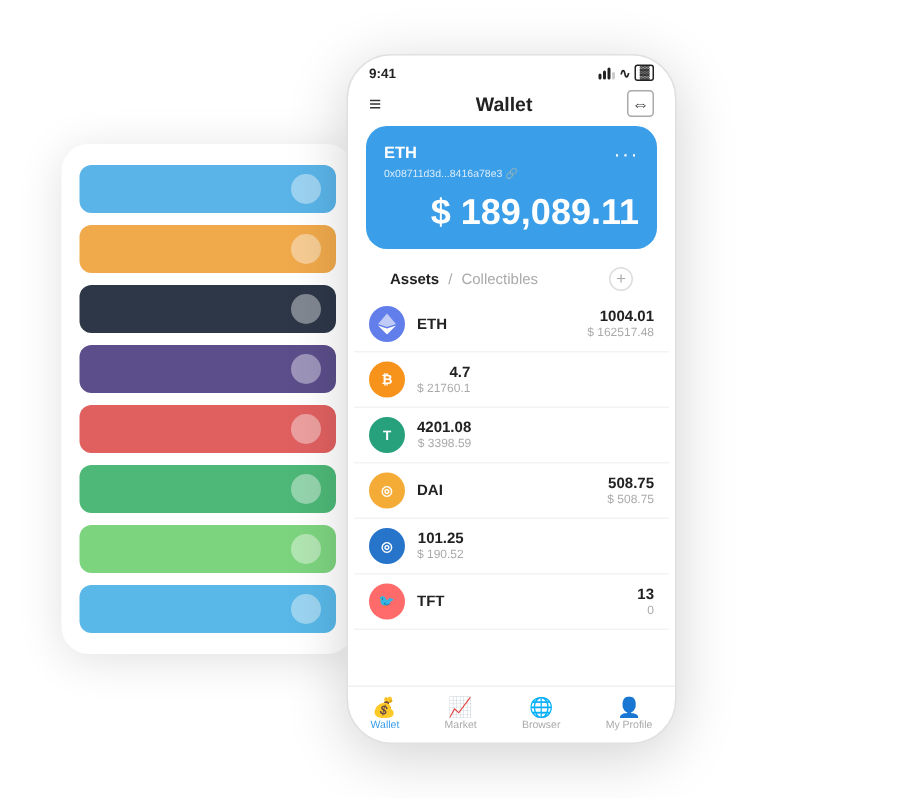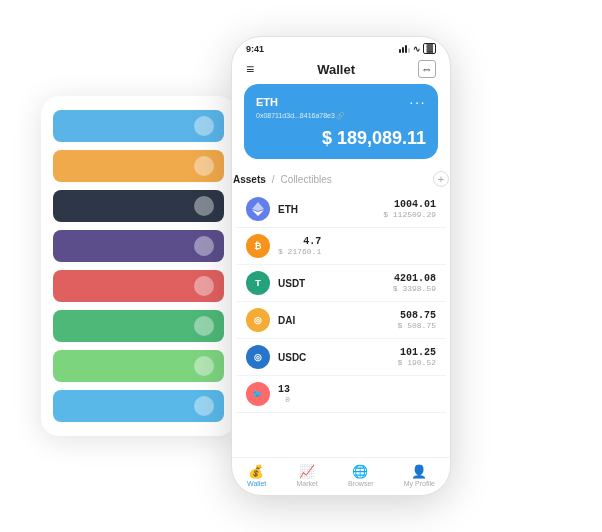--- a/index.html
+++ b/index.html
@@ -121,28 +121,28 @@
     }
     .eth-card-header {
       display: flex;
       justify-content: space-between;
       align-items: center;
       margin-bottom: 2px;
     }
     .eth-card-title { font-size: 11px; font-weight: 700; }
     .eth-card-dots { font-size: 14px; letter-spacing: 1px; }
     .eth-card-addr { font-size: 7px; color: rgba(255,255,255,0.8); margin-bottom: 8px; }
-    .eth-card-balance { font-size: 18px; font-weight: 700; text-align: right; }
+    .eth-card-balance { font-size: 24px; font-weight: 700; text-align: right; }
 
     
     .assets-header {
       display: flex;
       justify-content: space-between;
       align-items: center;
-      padding: 4px 1px;
+      padding: 4px 28px;
     }
     .assets-tabs { display: flex; gap: 6px; align-items: center; }
     .assets-tab-active { font-size: 10px; font-weight: 700; color: #222; }
     .assets-tab-sep { font-size: 10px; color: #aaa; }
     .assets-tab-inactive { font-size: 10px; color: #aaa; }
     .assets-add { font-size: 14px; color: #aaa; border: 1px solid #ddd; border-radius: 50%; width: 16px; height: 16px; display: flex; align-items: center; justify-content: center; font-size: 11px; }
 
     
     .asset-list {
       flex: 1;
@@ -167,21 +167,21 @@
       flex-shrink: 0;
       font-weight: 700;
     }
     .icon-eth { background: #627eea; color: #fff; }
     .icon-imbtc { background: #f7931a; color: #fff; }
     .icon-usdt { background: #26a17b; color: #fff; }
     .icon-dai { background: #f5ac37; color: #fff; }
     .icon-usdc { background: #2775ca; color: #fff; }
     .icon-tft { background: #ff6b6b; color: #fff; }
     .asset-name { font-size: 10px; font-weight: 600; color: #222; flex: 1; }
-    .asset-amounts { text-align: right; font-family: Liberation Mono, monospace; }
+    .asset-amounts { text-align: right; }
     .asset-amount { font-size: 10px; font-weight: 600; color: #222; }
     .asset-usd { font-size: 8px; color: #aaa; }
 
     
     .bottom-nav {
       display: flex;
       justify-content: space-around;
       align-items: center;
       padding: 6px 0 8px;
       border-top: 1px solid #f0f0f0;
@@ -276,61 +276,60 @@
         <div class="asset-row">
           <div class="asset-icon icon-eth">
             <svg width="12" height="14" viewBox="0 0 12 14">
                 <polygon points="6,0 0,7 6,9 12,7" fill="rgba(255,255,255,0.6)"></polygon>
                 <polygon points="6,10 0,8 6,14 12,8" fill="white"></polygon>
               </svg>
           </div>
           <span class="asset-name">ETH</span>
           <div class="asset-amounts">
             <div class="asset-amount">1004.01</div>
-            <div class="asset-usd">$ 112509.29</div>
+            <div class="asset-usd">$ 162517.48</div>
           </div>
         </div>
 
         <div class="asset-row">
           <div class="asset-icon icon-imbtc" style="font-size:9px;">₿</div>
           <div class="asset-amounts">
             <div class="asset-amount">4.7</div>
             <div class="asset-usd">$ 21760.1</div>
           </div>
         </div>
 
         <div class="asset-row">
           <div class="asset-icon icon-usdt" style="font-size:9px;font-weight:700;">T</div>
-          <span class="asset-name">USDT</span>
           <div class="asset-amounts">
             <div class="asset-amount">4201.08</div>
             <div class="asset-usd">$ 3398.59</div>
           </div>
         </div>
 
         <div class="asset-row">
           <div class="asset-icon icon-dai" style="font-size:9px;font-weight:700;">◎</div>
           <span class="asset-name">DAI</span>
           <div class="asset-amounts">
             <div class="asset-amount">508.75</div>
             <div class="asset-usd">$ 508.75</div>
           </div>
         </div>
 
         <div class="asset-row">
           <div class="asset-icon icon-usdc" style="font-size:9px;font-weight:700;">◎</div>
-          <span class="asset-name">USDC</span>
           <div class="asset-amounts">
             <div class="asset-amount">101.25</div>
             <div class="asset-usd">$ 190.52</div>
           </div>
         </div>
 
         <div class="asset-row">
           <div class="asset-icon icon-tft" style="font-size:9px;">🐦</div>
+          <span class="asset-name">TFT</span>
           <div class="asset-amounts">
             <div class="asset-amount">13</div>
             <div class="asset-usd">0</div>
           </div>
         </div>
 
       </div>
 
       <div class="bottom-nav">
         <div class="nav-item nav-item-active">

